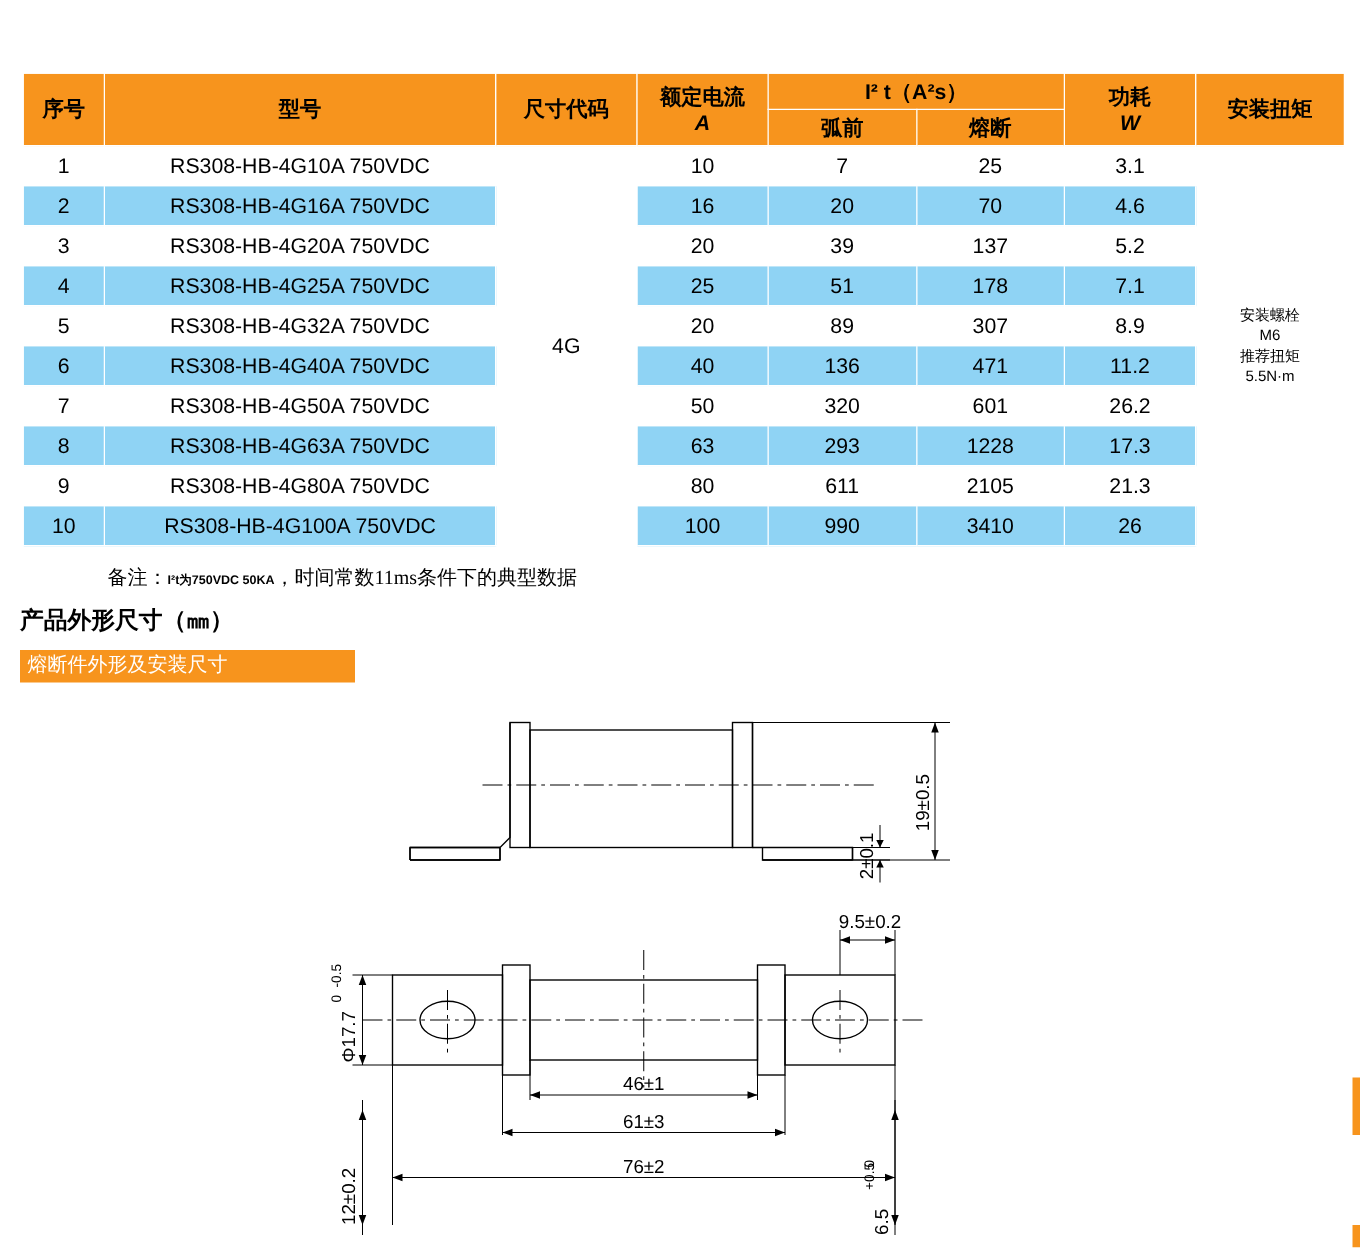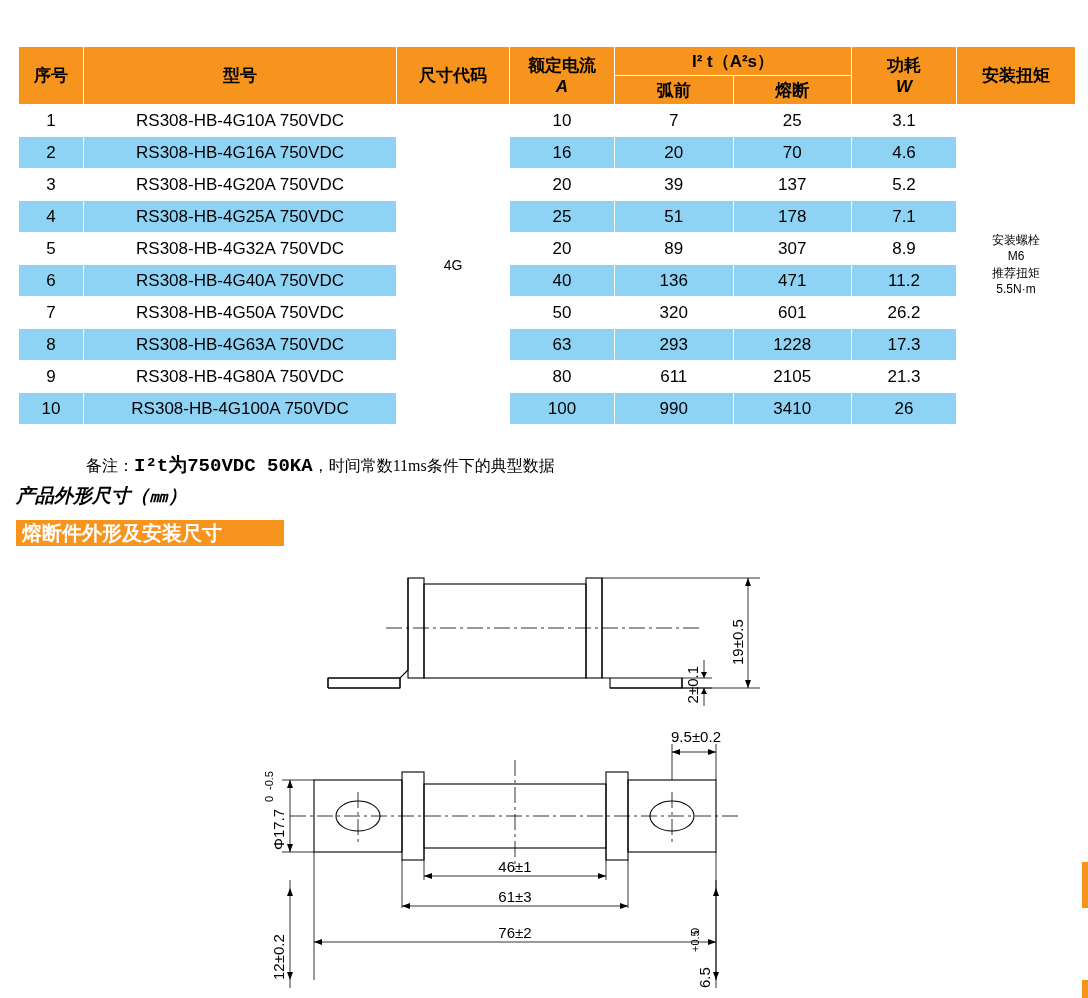--- a/index.html
+++ b/index.html
@@ -13,21 +13,21 @@
     position: relative;
     font-family: "Liberation Sans", sans-serif;
     color: #000;
     overflow: hidden;
   }
 
   
   .table-wrap {
     position: absolute;
     left: 18px;
-    top: 46px;
+    top: 58px;
     width: 1030px;
   }
   table.spec {
     border-collapse: collapse;
     width: 1030px;
     table-layout: fixed;
     font-size: 16px;
   }
   table.spec th, table.spec td {
     border: 1px solid #ffffff;
@@ -47,59 +47,58 @@
     height: 31px;
     font-size: 17px;
   }
   tr.odd td { background: #ffffff; }
   tr.even td { background: #8FD3F4; }
   td.num { text-align: right; padding-right: 14px; }
   td.model { text-align: left; padding-left: 14px; }
   td.seq { text-align: center; }
   td.code {
     background: #ffffff !important;
-    font-size: 14px;
+    font-size: 17px;
   }
   td.torque {
     background: #ffffff !important;
     line-height: 1.35;
     font-size: 12px;
   }
   .ital { font-style: italic; font-weight: bold; }
 
   
   .note {
     position: absolute;
     left: 86px;
     top: 452px;
     font-size: 16px;
     font-family: "Liberation Serif", serif;
   }
-  .note .mono { font-family: Liberation Mono, monospace; font-weight: bold; font-size: 19px;}
+  .note .mono { font-family: Liberation Sans, sans-serif; font-weight: bold; font-size: 10px;}
 
   
   .sec-title {
     position: absolute;
     left: 16px;
     top: 483px;
     font-size: 19px;
     font-weight: bold;
     font-family: "Liberation Serif", serif;
-    font-style: italic;
   }
   .sub-banner {
     position: absolute;
     left: 16px;
     top: 520px;
     width: 268px;
     height: 26px;
     background: #F7941D;
     color: #ffffff;
-    font-size: 20px;
-    font-weight: bold;
+    font-size: 16px;
+    font-weight: normal;
     line-height: 26px;
     padding-left: 6px;
     box-sizing: border-box;
   }
 
   
   .drawing { position: absolute; }
   .dim-text {
     font-size: 15px;
     font-family: "Liberation Sans", sans-serif;

